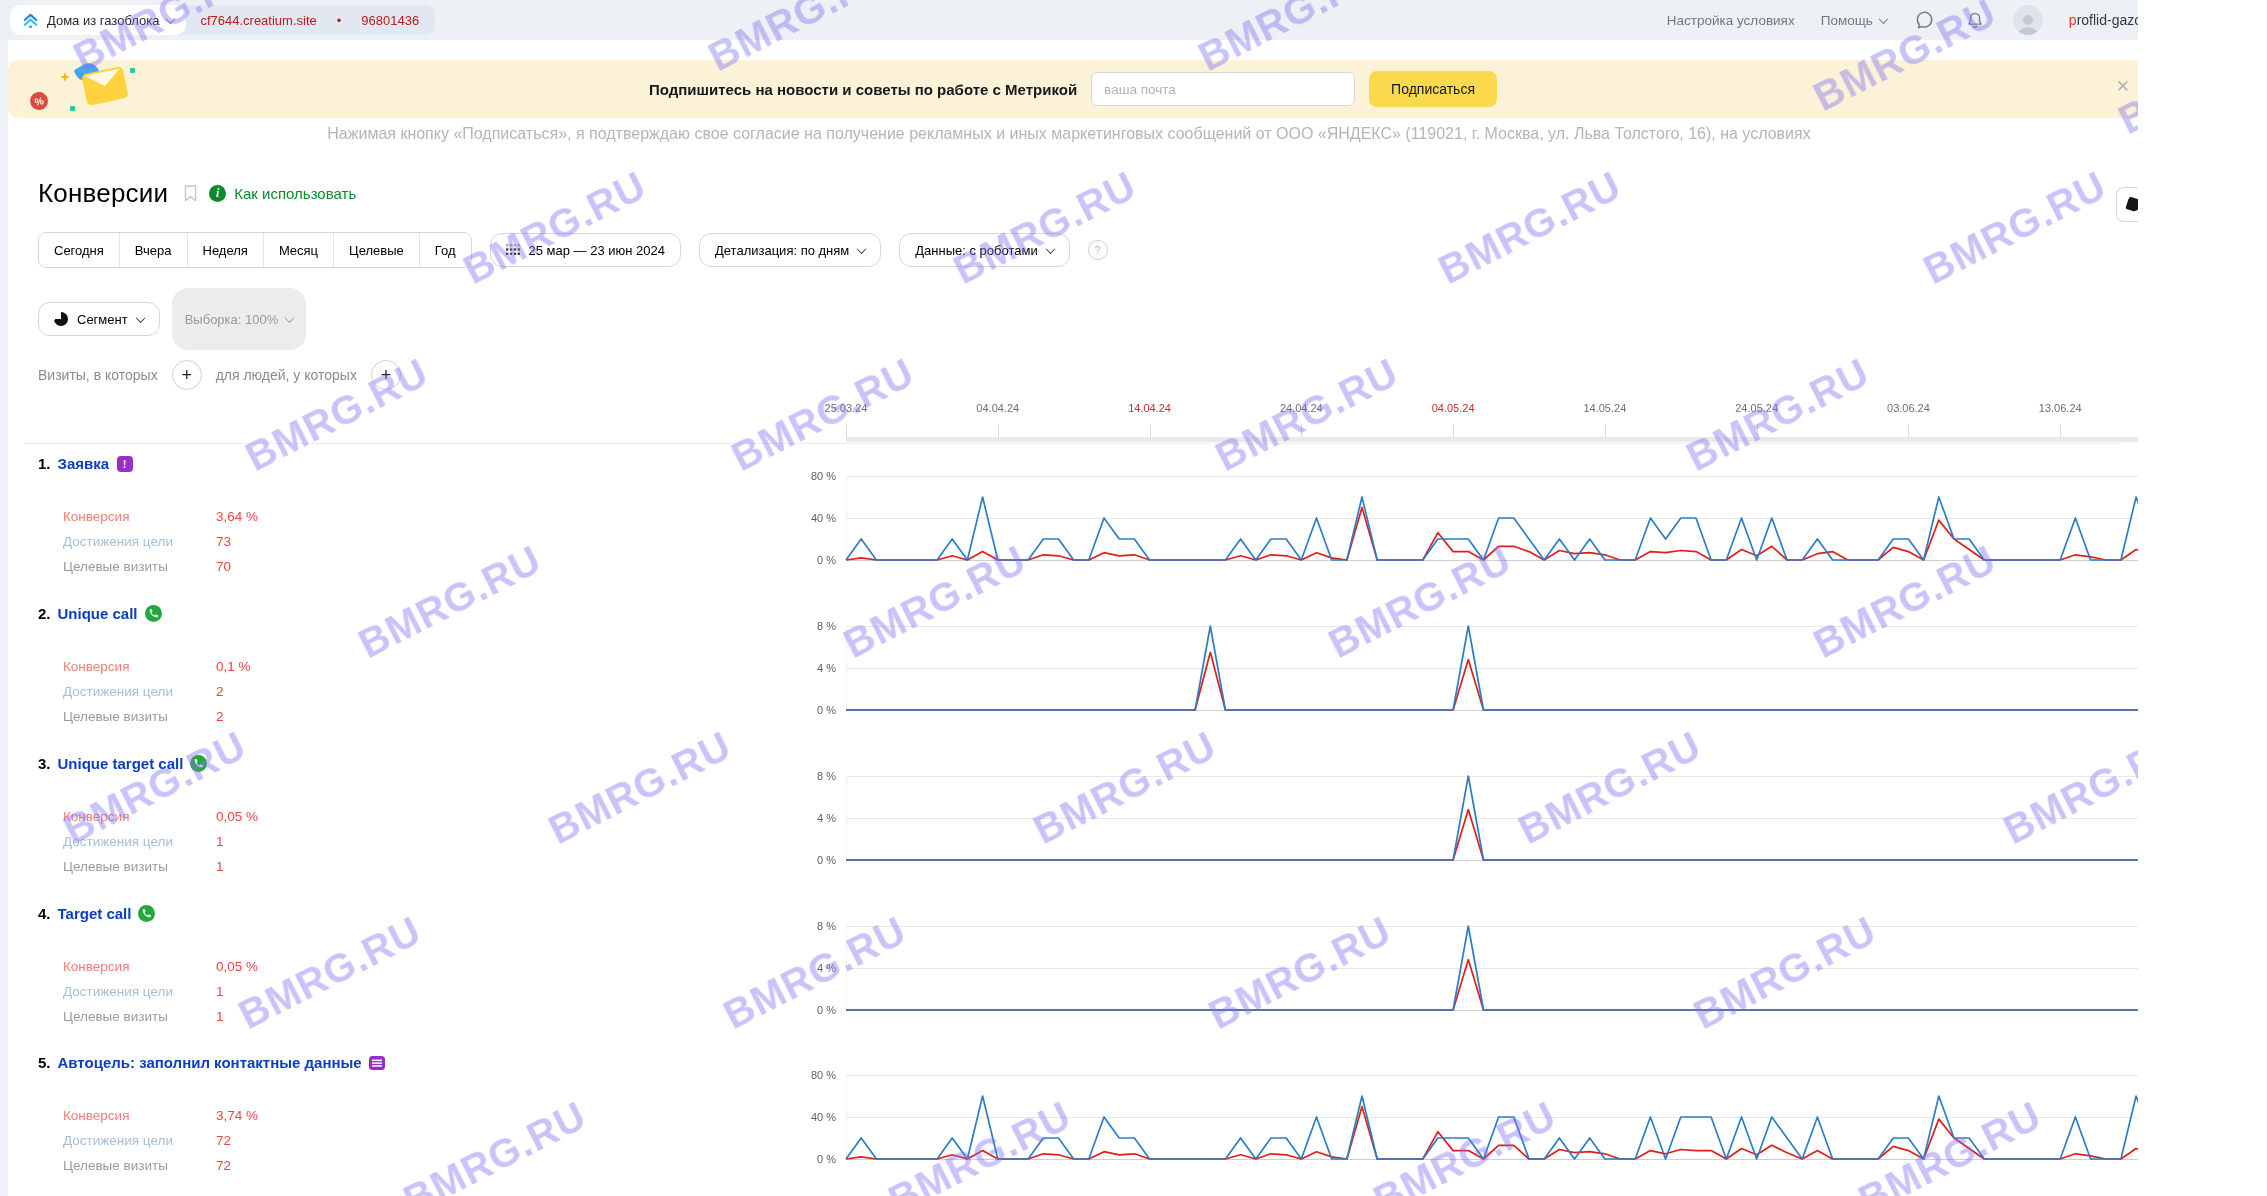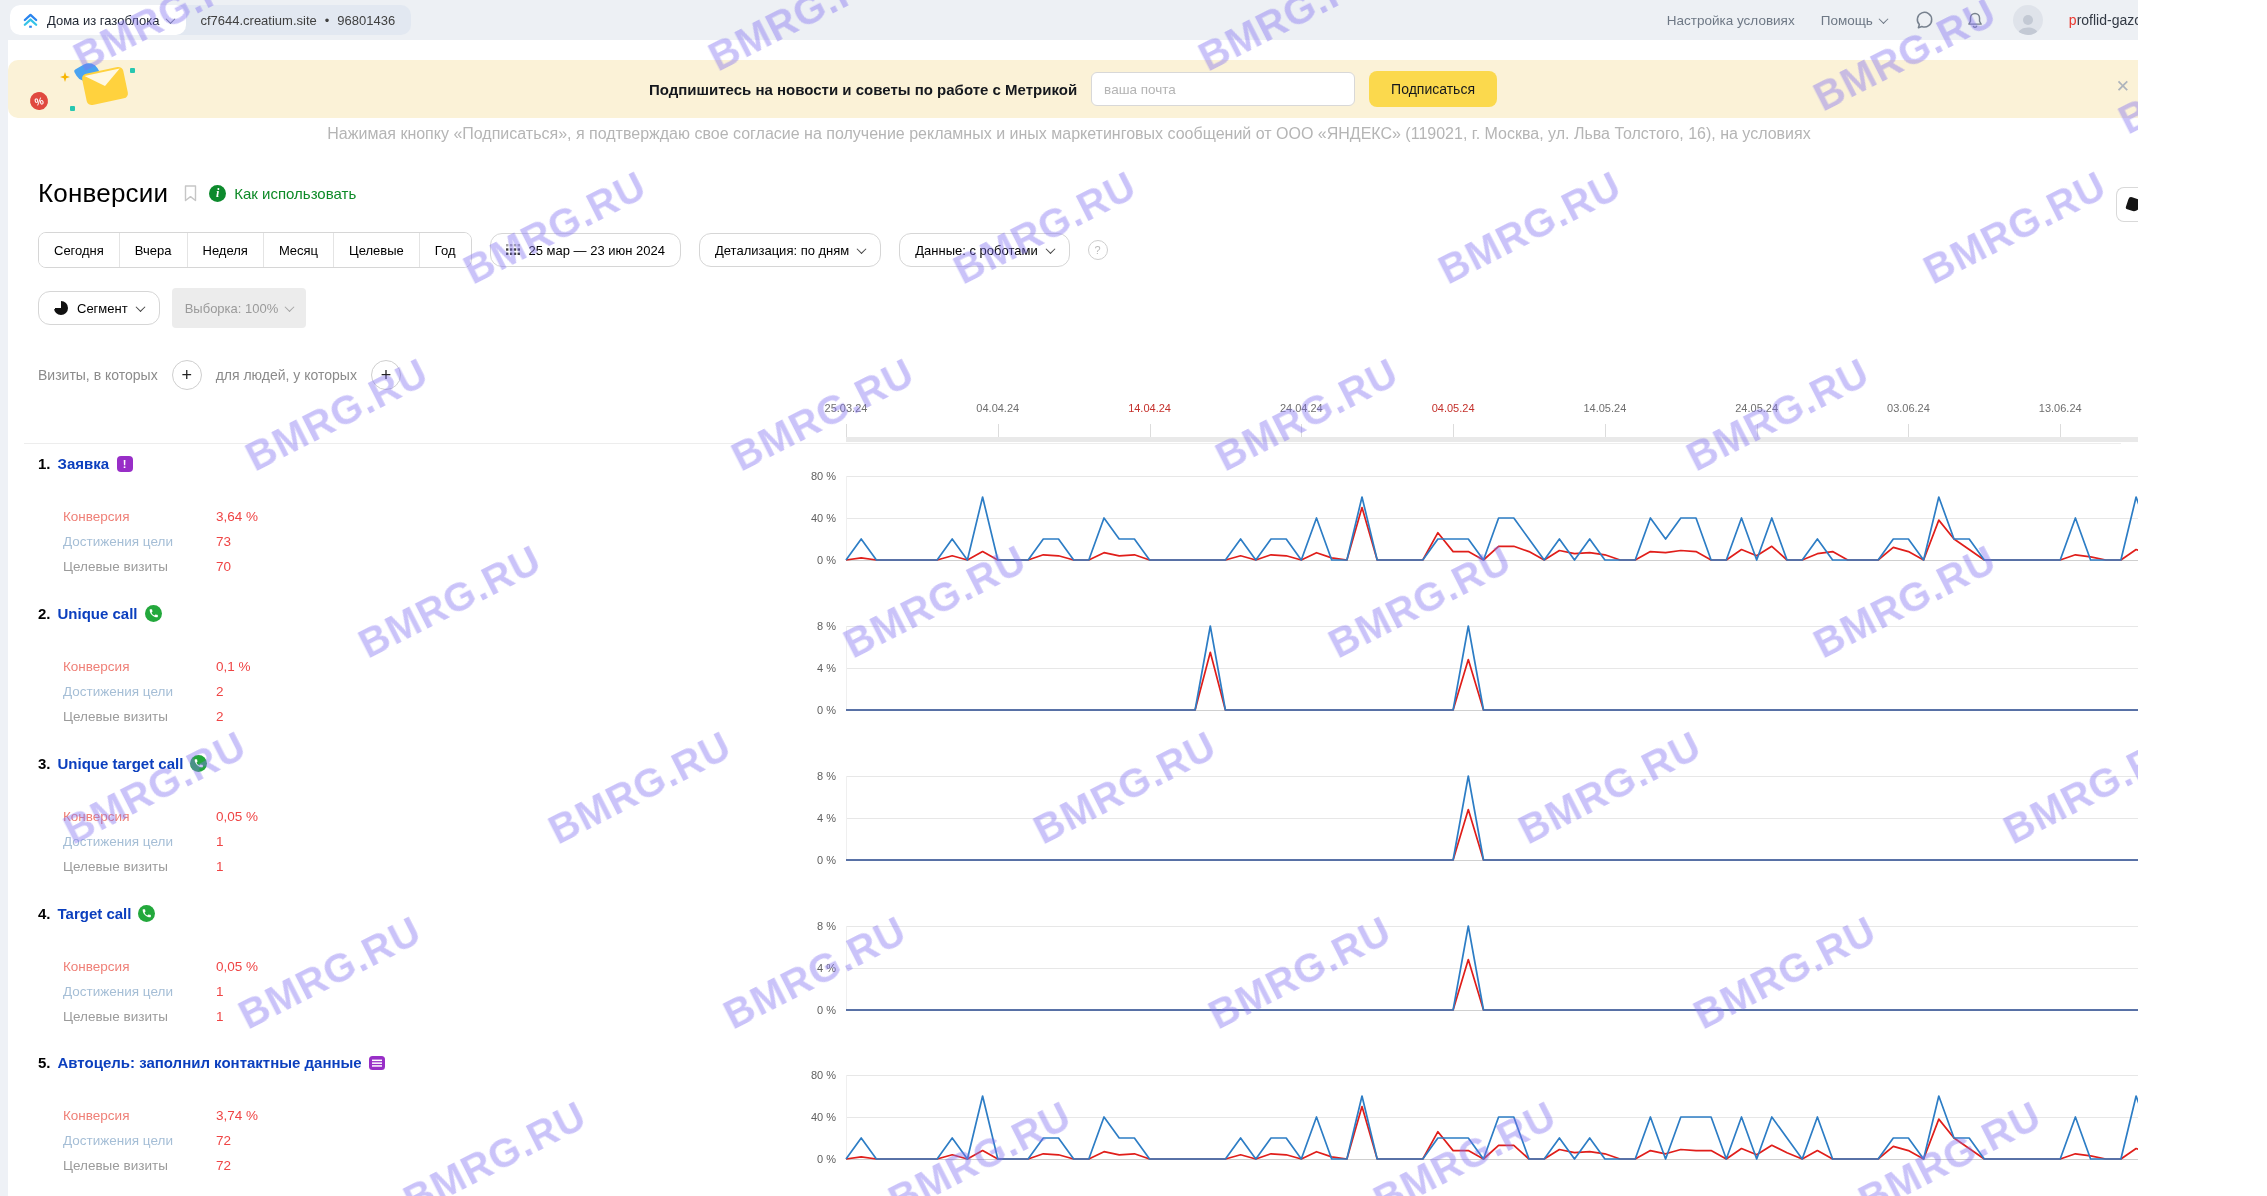--- a/index.html
+++ b/index.html
@@ -3,21 +3,21 @@
 <meta charset="utf-8">
 <style>
   html,body{margin:0;padding:0;background:#fff;}
   #app{position:relative;width:2138px;height:1196px;background:#fff;overflow:hidden;
        font-family:"Liberation Sans",sans-serif;color:#222;}
   
   .topbar{position:absolute;top:0;left:0;right:0;height:40px;background:#edf0f4;display:flex;align-items:center;}
   .counter-group{margin-left:10px;display:flex;align-items:center;background:#e2e8f1;border-radius:10px;height:30px;padding-right:16px;}
   .counter-pill{display:flex;align-items:center;gap:8px;background:#fff;border-radius:10px;height:30px;padding:0 12px;cursor:pointer;}
   .counter-pill .label{font-size:13px;color:#1d2430;}
-  .site-label{margin-left:14px;font-size:13px;color:#404040;display:flex;gap:8px;align-items:center;}
+  .site-label{margin-left:14px;font-size:13px;color:#b91c1c;display:flex;gap:20px;align-items:center;}
   .topbar-right{position:absolute;right:-4px;top:0;height:40px;display:flex;align-items:center;gap:26px;}
   .topbar-link{font-size:13.5px;color:#6e7885;cursor:pointer;display:flex;align-items:center;gap:7px;}
   .chev{display:inline-block;width:6px;height:6px;border-right:1.5px solid #6e7885;border-bottom:1.5px solid #6e7885;transform:rotate(45deg) translate(-1px,-1px);}
   .icon-btn{width:24px;height:24px;display:flex;align-items:center;justify-content:center;cursor:pointer;}
   .avatar{width:30px;height:30px;border-radius:50%;background:#dfe3ea;overflow:hidden;display:flex;align-items:flex-end;justify-content:center;}
   .username{font-size:14px;color:#333a45;white-space:nowrap;}
   .username .red{color:#e8362d;}
   
   .left-strip{position:absolute;left:0;top:40px;width:8px;bottom:0;background:#eef1f6;}
   
@@ -47,21 +47,21 @@
   .howto-label{font-size:15px;color:#0d8a27;}
   .controls{position:absolute;left:38px;top:232px;display:flex;align-items:center;gap:18px;}
   .seg{display:flex;height:34px;border:1px solid #d6d6d6;border-radius:8px;overflow:hidden;background:#fff;}
   .seg .seg-btn{border:none;background:#fff;border-left:1px solid #e4e4e4;padding:0 15px;font-size:13px;color:#000;cursor:pointer;font-family:"Liberation Sans",sans-serif;}
   .seg .seg-btn:first-child{border-left:none;}
   .btn{height:34px;border:1px solid #d6d6d6;border-radius:12px;background:#fff;display:flex;align-items:center;gap:9px;padding:0 15px;font-size:13px;color:#000;cursor:pointer;box-sizing:border-box;}
   .btn .chev{border-color:#444;}
   .help-q{width:18px;height:18px;border-radius:50%;border:1px solid #cfcfcf;color:#bbb;font-size:11px;display:flex;align-items:center;justify-content:center;}
   .segment-row{position:absolute;left:38px;top:288px;display:flex;align-items:center;gap:12px;}
   .pie-icon{width:14px;height:14px;border-radius:50%;background:conic-gradient(#111 0 265deg,transparent 265deg 360deg);}
-  .chip{height:32px;border-radius:4px;background:#ececec;display:flex;align-items:center;gap:8px;padding:4px 13px;font-size:13px;color:#9a9a9a;cursor:pointer;}
+  .chip{height:32px;border-radius:16px;background:#ececec;display:flex;align-items:center;gap:8px;padding:15px 13px;font-size:13px;color:#9a9a9a;cursor:pointer;}
   .chip .chev{border-color:#a5a5a5;}
   .filter-row{position:absolute;left:38px;top:358px;display:flex;align-items:center;gap:14px;height:34px;}
   .filter-label{font-size:14px;color:#8b8b8b;}
   .plus-btn{width:30px;height:30px;border-radius:50%;border:1px solid #cfcfcf;background:#fff;color:#222;font-size:18px;line-height:1;display:flex;align-items:center;justify-content:center;cursor:pointer;}
   
   .date-label{position:absolute;top:402px;width:90px;margin-left:-45px;text-align:center;font-size:11px;color:#6f6f6f;}
   .date-label.red{color:#c4302b;}
   .date-tick{position:absolute;top:424px;height:13px;width:1px;background:#dcdcdc;}
   .range-band{position:absolute;top:437px;height:5px;background:#e9e9e9;}
   .head-rule{position:absolute;top:443px;left:24px;right:17px;height:1px;background:#ededed;}

